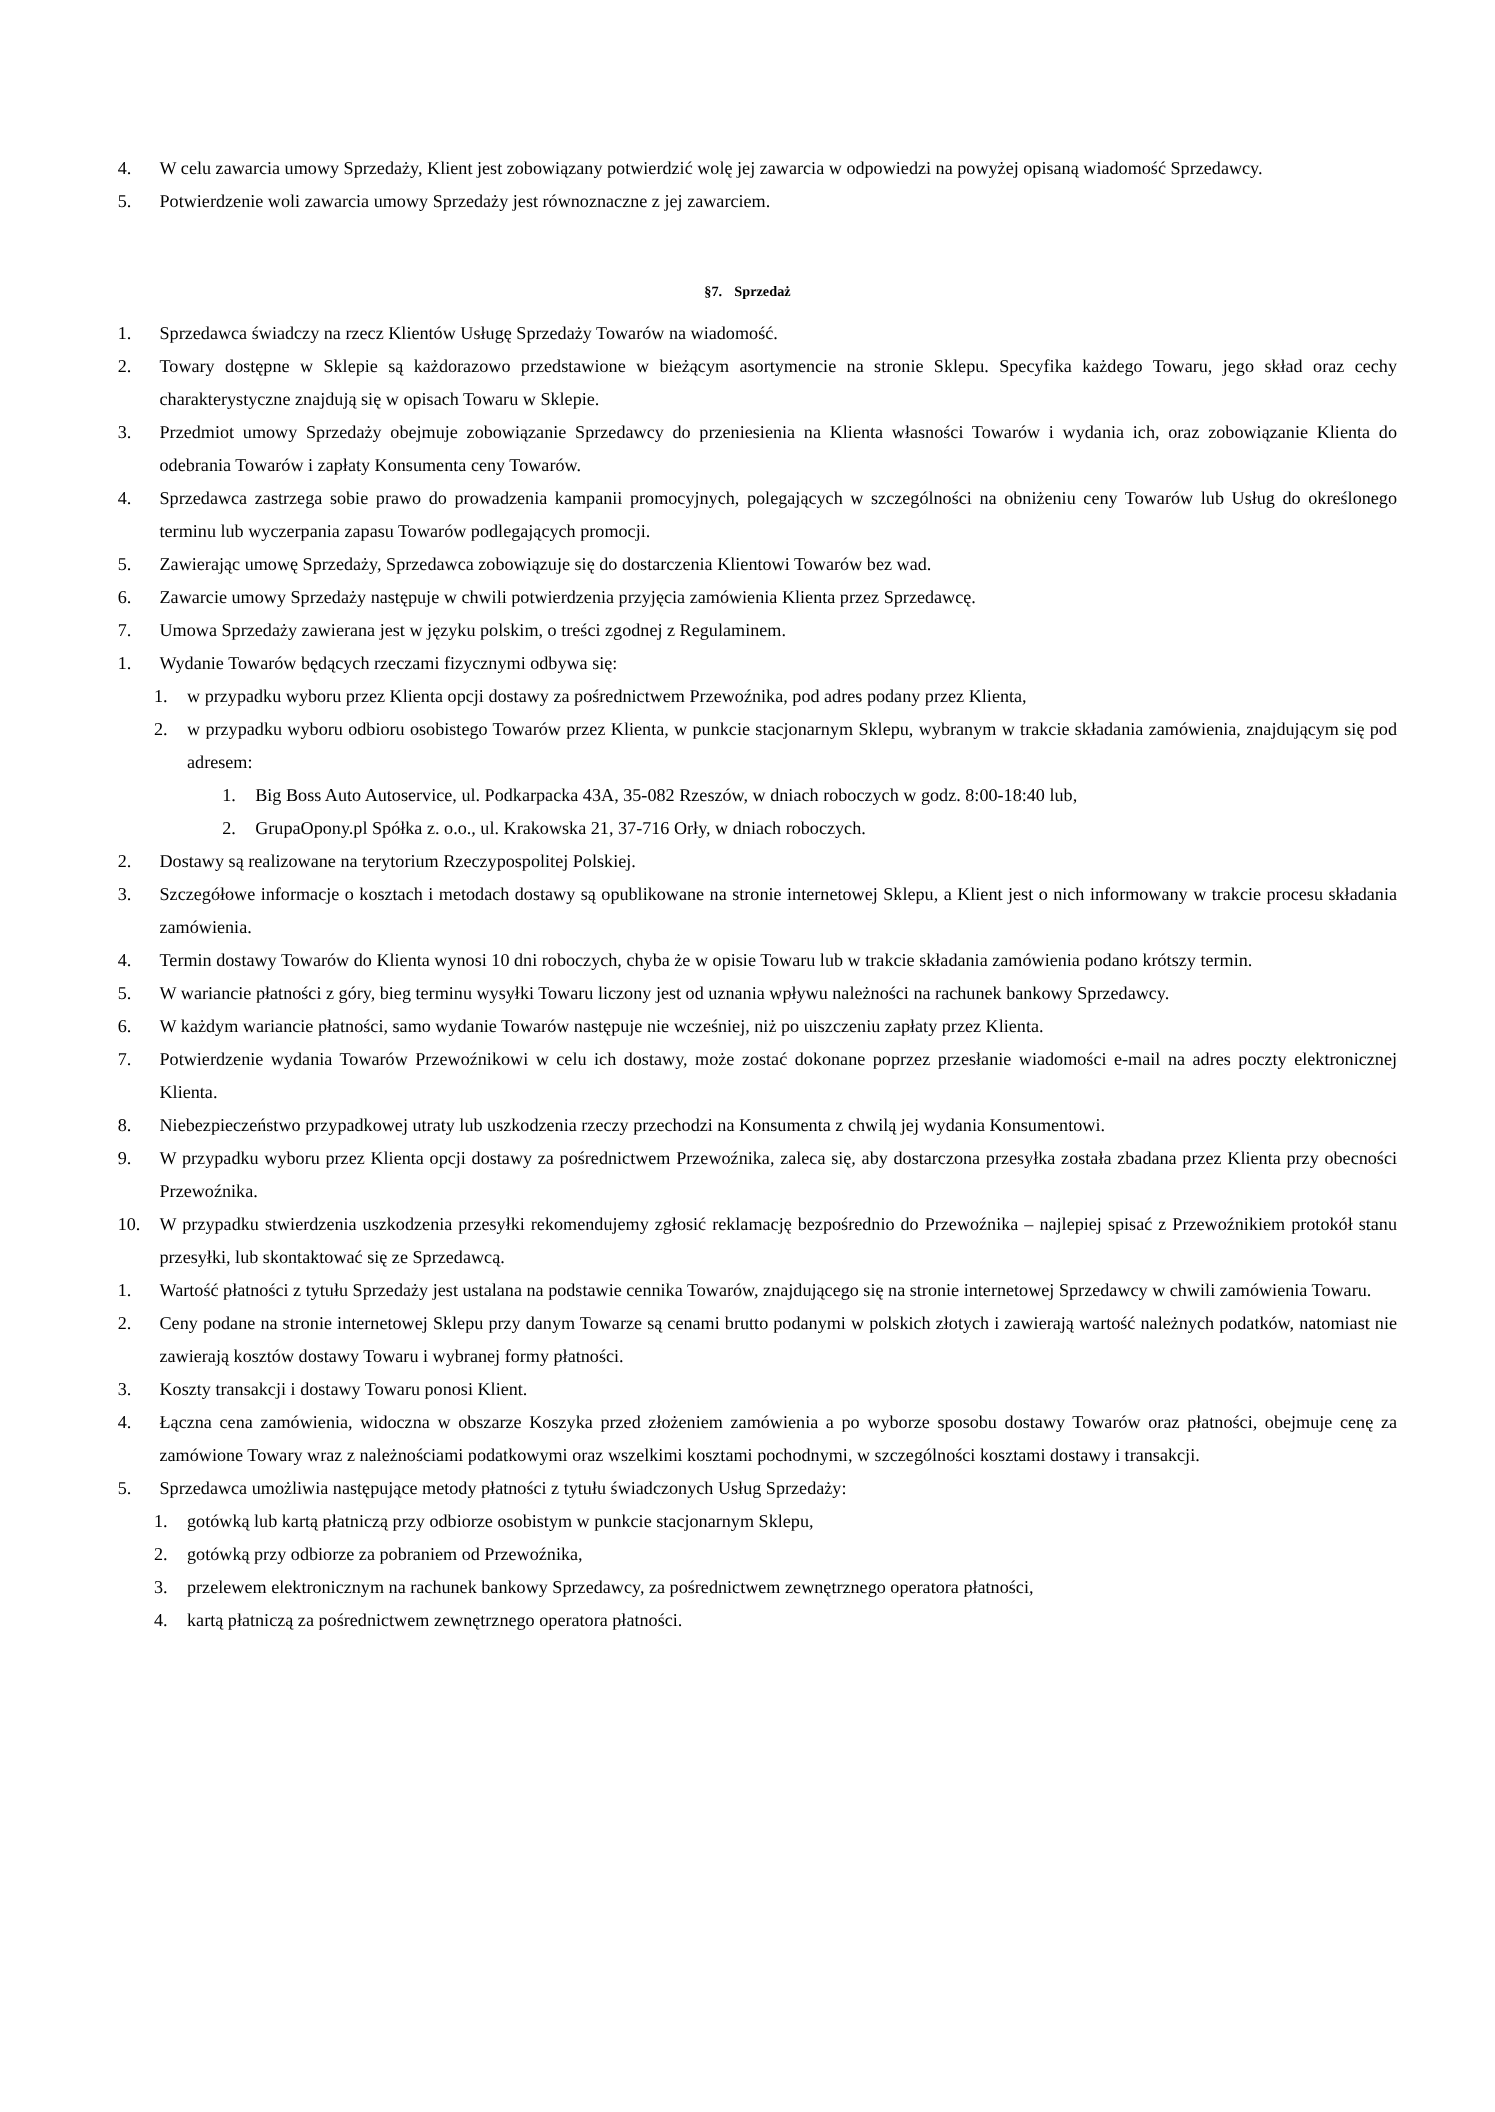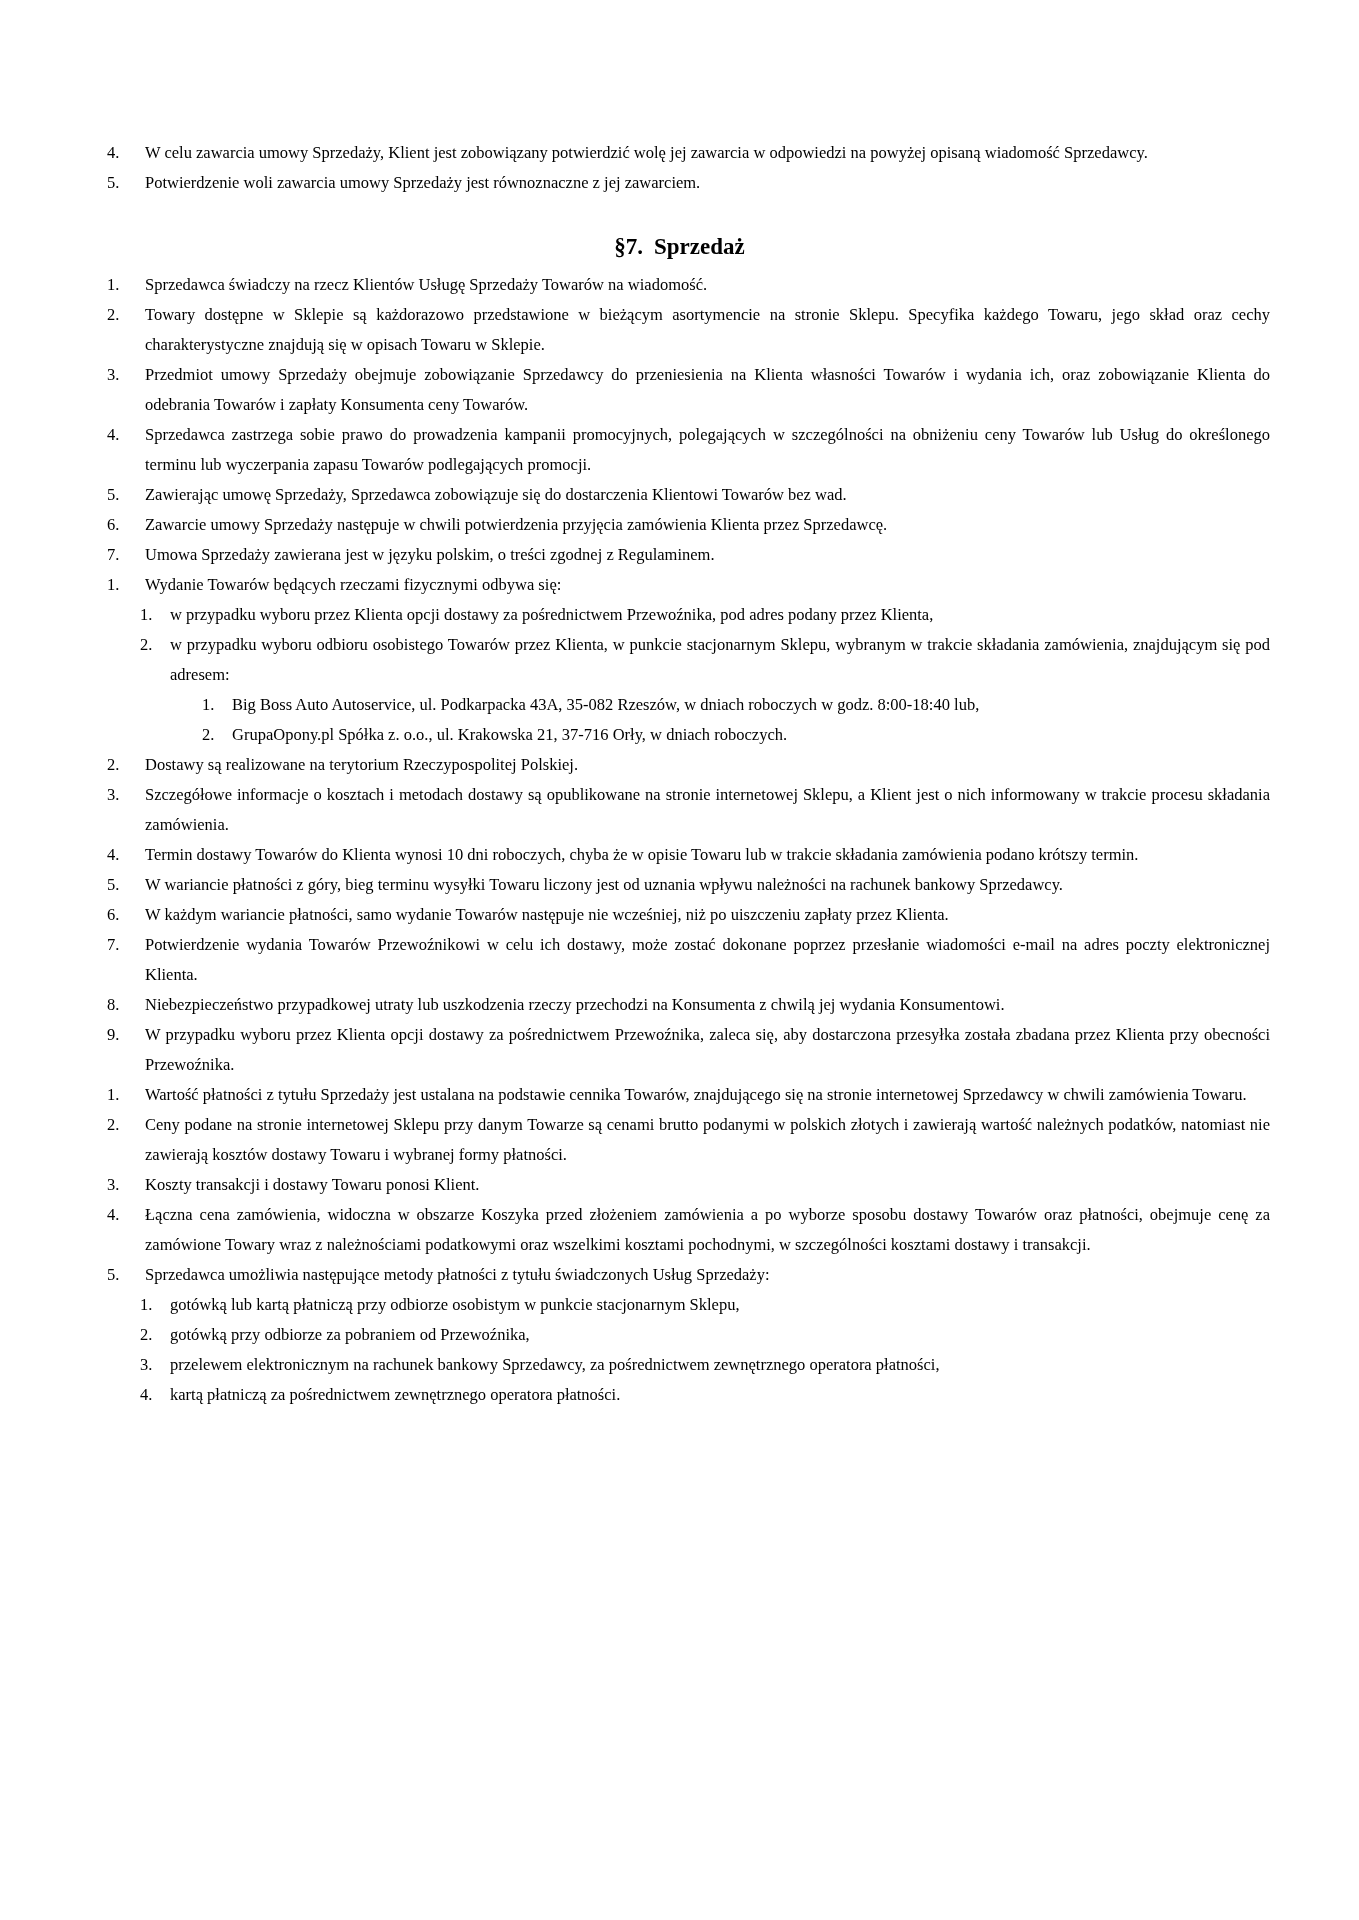--- a/index.html
+++ b/index.html
@@ -44,23 +44,23 @@
   }
   
   .li.level3 .num {
     flex: 0 0 143px;
     padding-left: 113px;
   }
   
   .sec-heading {
     text-align: center;
     font-weight: bold;
-    font-size: 23px;
+    font-size: 13px;
     line-height: 30px;
-    margin: 34px 0 8px 0;
+    margin: 52px 0 8px 0;
   }
   .sec-heading .sec-title {
     margin-left: 11px;
   }
 </style>
 </head>
 <body>
 
 <div class="page">
 
@@ -158,20 +158,24 @@
           <div class="txt">Potwierdzenie wydania Towarów Przewoźnikowi w celu ich dostawy, może zostać dokonane poprzez przesłanie wiadomości e-mail na adres poczty elektronicznej Klienta.</div>
         </div>
         <div class="li level1">
           <span class="num">8.</span>
           <div class="txt">Niebezpieczeństwo przypadkowej utraty lub uszkodzenia rzeczy przechodzi na Konsumenta z chwilą jej wydania Konsumentowi.</div>
         </div>
         <div class="li level1">
           <span class="num">9.</span>
           <div class="txt">W przypadku wyboru przez Klienta opcji dostawy za pośrednictwem Przewoźnika, zaleca się, aby dostarczona przesyłka została zbadana przez Klienta przy obecności Przewoźnika.</div>
         </div>
+        <div class="li level1">
+          <span class="num">10.</span>
+          <div class="txt">W przypadku stwierdzenia uszkodzenia przesyłki rekomendujemy zgłosić reklamację bezpośrednio do Przewoźnika – najlepiej spisać z Przewoźnikiem protokół stanu przesyłki, lub skontaktować się ze Sprzedawcą.</div>
+        </div>
       </div>
   </section>
 
   <section>
     <div class="list">
         <div class="li level1">
           <span class="num">1.</span>
           <div class="txt">Wartość płatności z tytułu Sprzedaży jest ustalana na podstawie cennika Towarów, znajdującego się na stronie internetowej Sprzedawcy w chwili zamówienia Towaru.</div>
         </div>
         <div class="li level1">

